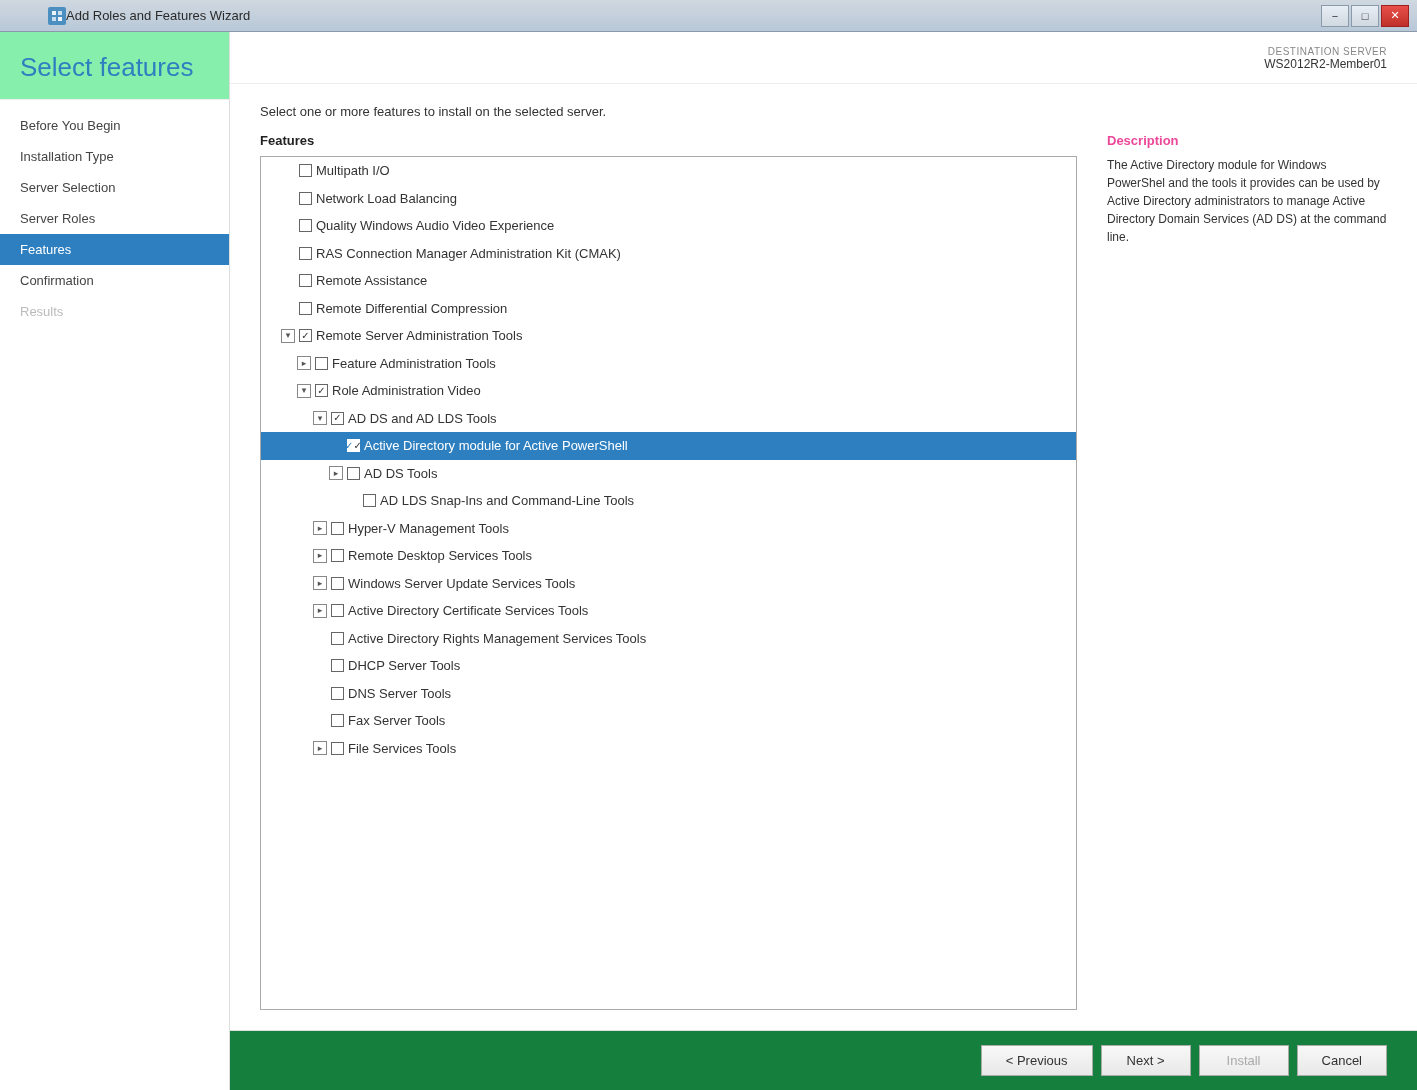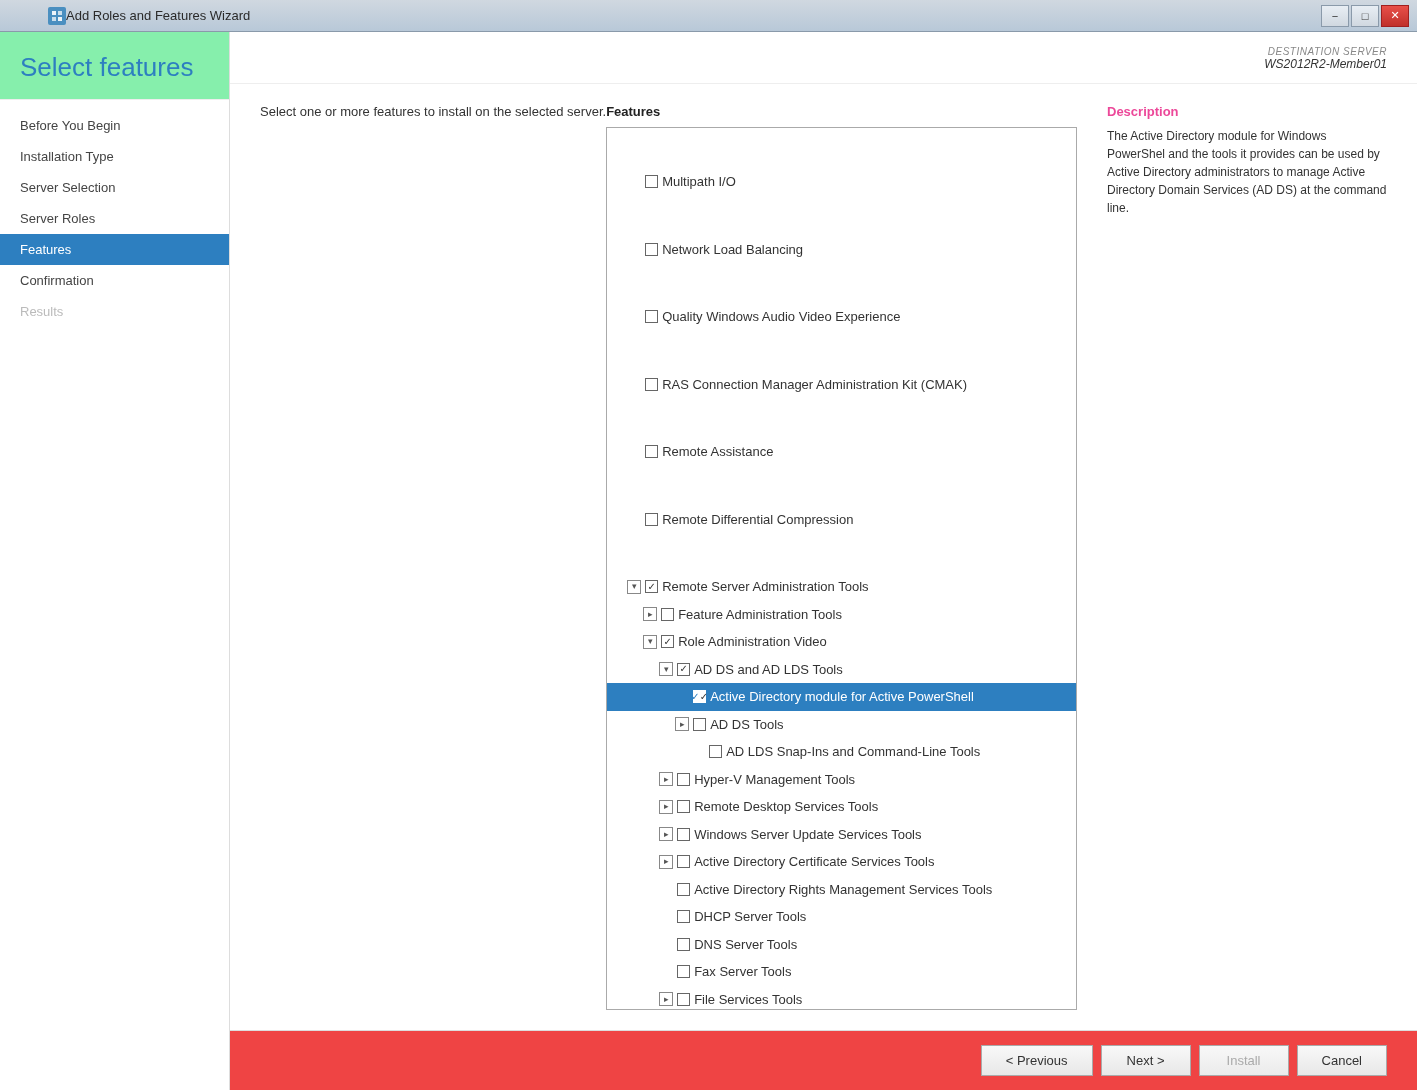--- a/index.html
+++ b/index.html
@@ -71,21 +71,20 @@
       overflow: hidden;
     }
     .page-title {
       font-size: 26px;
       color: #2d7fc0;
       font-weight: 300;
     }
     .destination-server {
       text-align: right;
       font-size: 11px;
-      font-style: italic;
     }
     .destination-server .label {
       color: #888;
       text-transform: uppercase;
       font-size: 10px;
       letter-spacing: 0.5px;
     }
     .destination-server .value {
       color: #333;
       font-size: 12px;
@@ -114,21 +113,21 @@
       cursor: default;
     }
 
     
     .main-content {
       flex: 1;
       padding: 20px 30px;
       background: white;
       overflow: hidden;
       display: flex;
-      flex-direction: row;
+      flex-direction: column;
     }
 
     .instruction-text {
       font-size: 13px;
       color: #333;
       margin-bottom: 14px;
     }
 
     .features-section {
       display: flex;
@@ -173,21 +172,21 @@
       color: white;
     }
     .feature-item.selected .checkbox {
       border-color: white;
       background: white;
     }
     .feature-item.selected .checkbox.checked::after {
       border-color: #2d7fc0;
     }
 
-    .indent-1 { padding-left: 20px; margin-top: 40px; }
+    .indent-1 { padding-left: 20px; }
     .indent-2 { padding-left: 36px; }
     .indent-3 { padding-left: 52px; }
     .indent-4 { padding-left: 68px; }
     .indent-5 { padding-left: 84px; }
 
     .checkbox {
       width: 13px;
       height: 13px;
       border: 1px solid #666;
       background: white;
@@ -234,21 +233,21 @@
       color: #ec4899;
     }
     .description-text {
       font-size: 12px;
       color: #333;
       line-height: 1.5;
     }
 
     
     .footer {
-      background: #ef4444;
+      background: #15803d;
       border-top: 1px solid #ddd;
       padding: 14px 30px;
       display: flex;
       justify-content: flex-end;
       gap: 8px;
       align-items: center;
     }
     .footer-btn {
       padding: 7px 24px;
       font-size: 13px;

